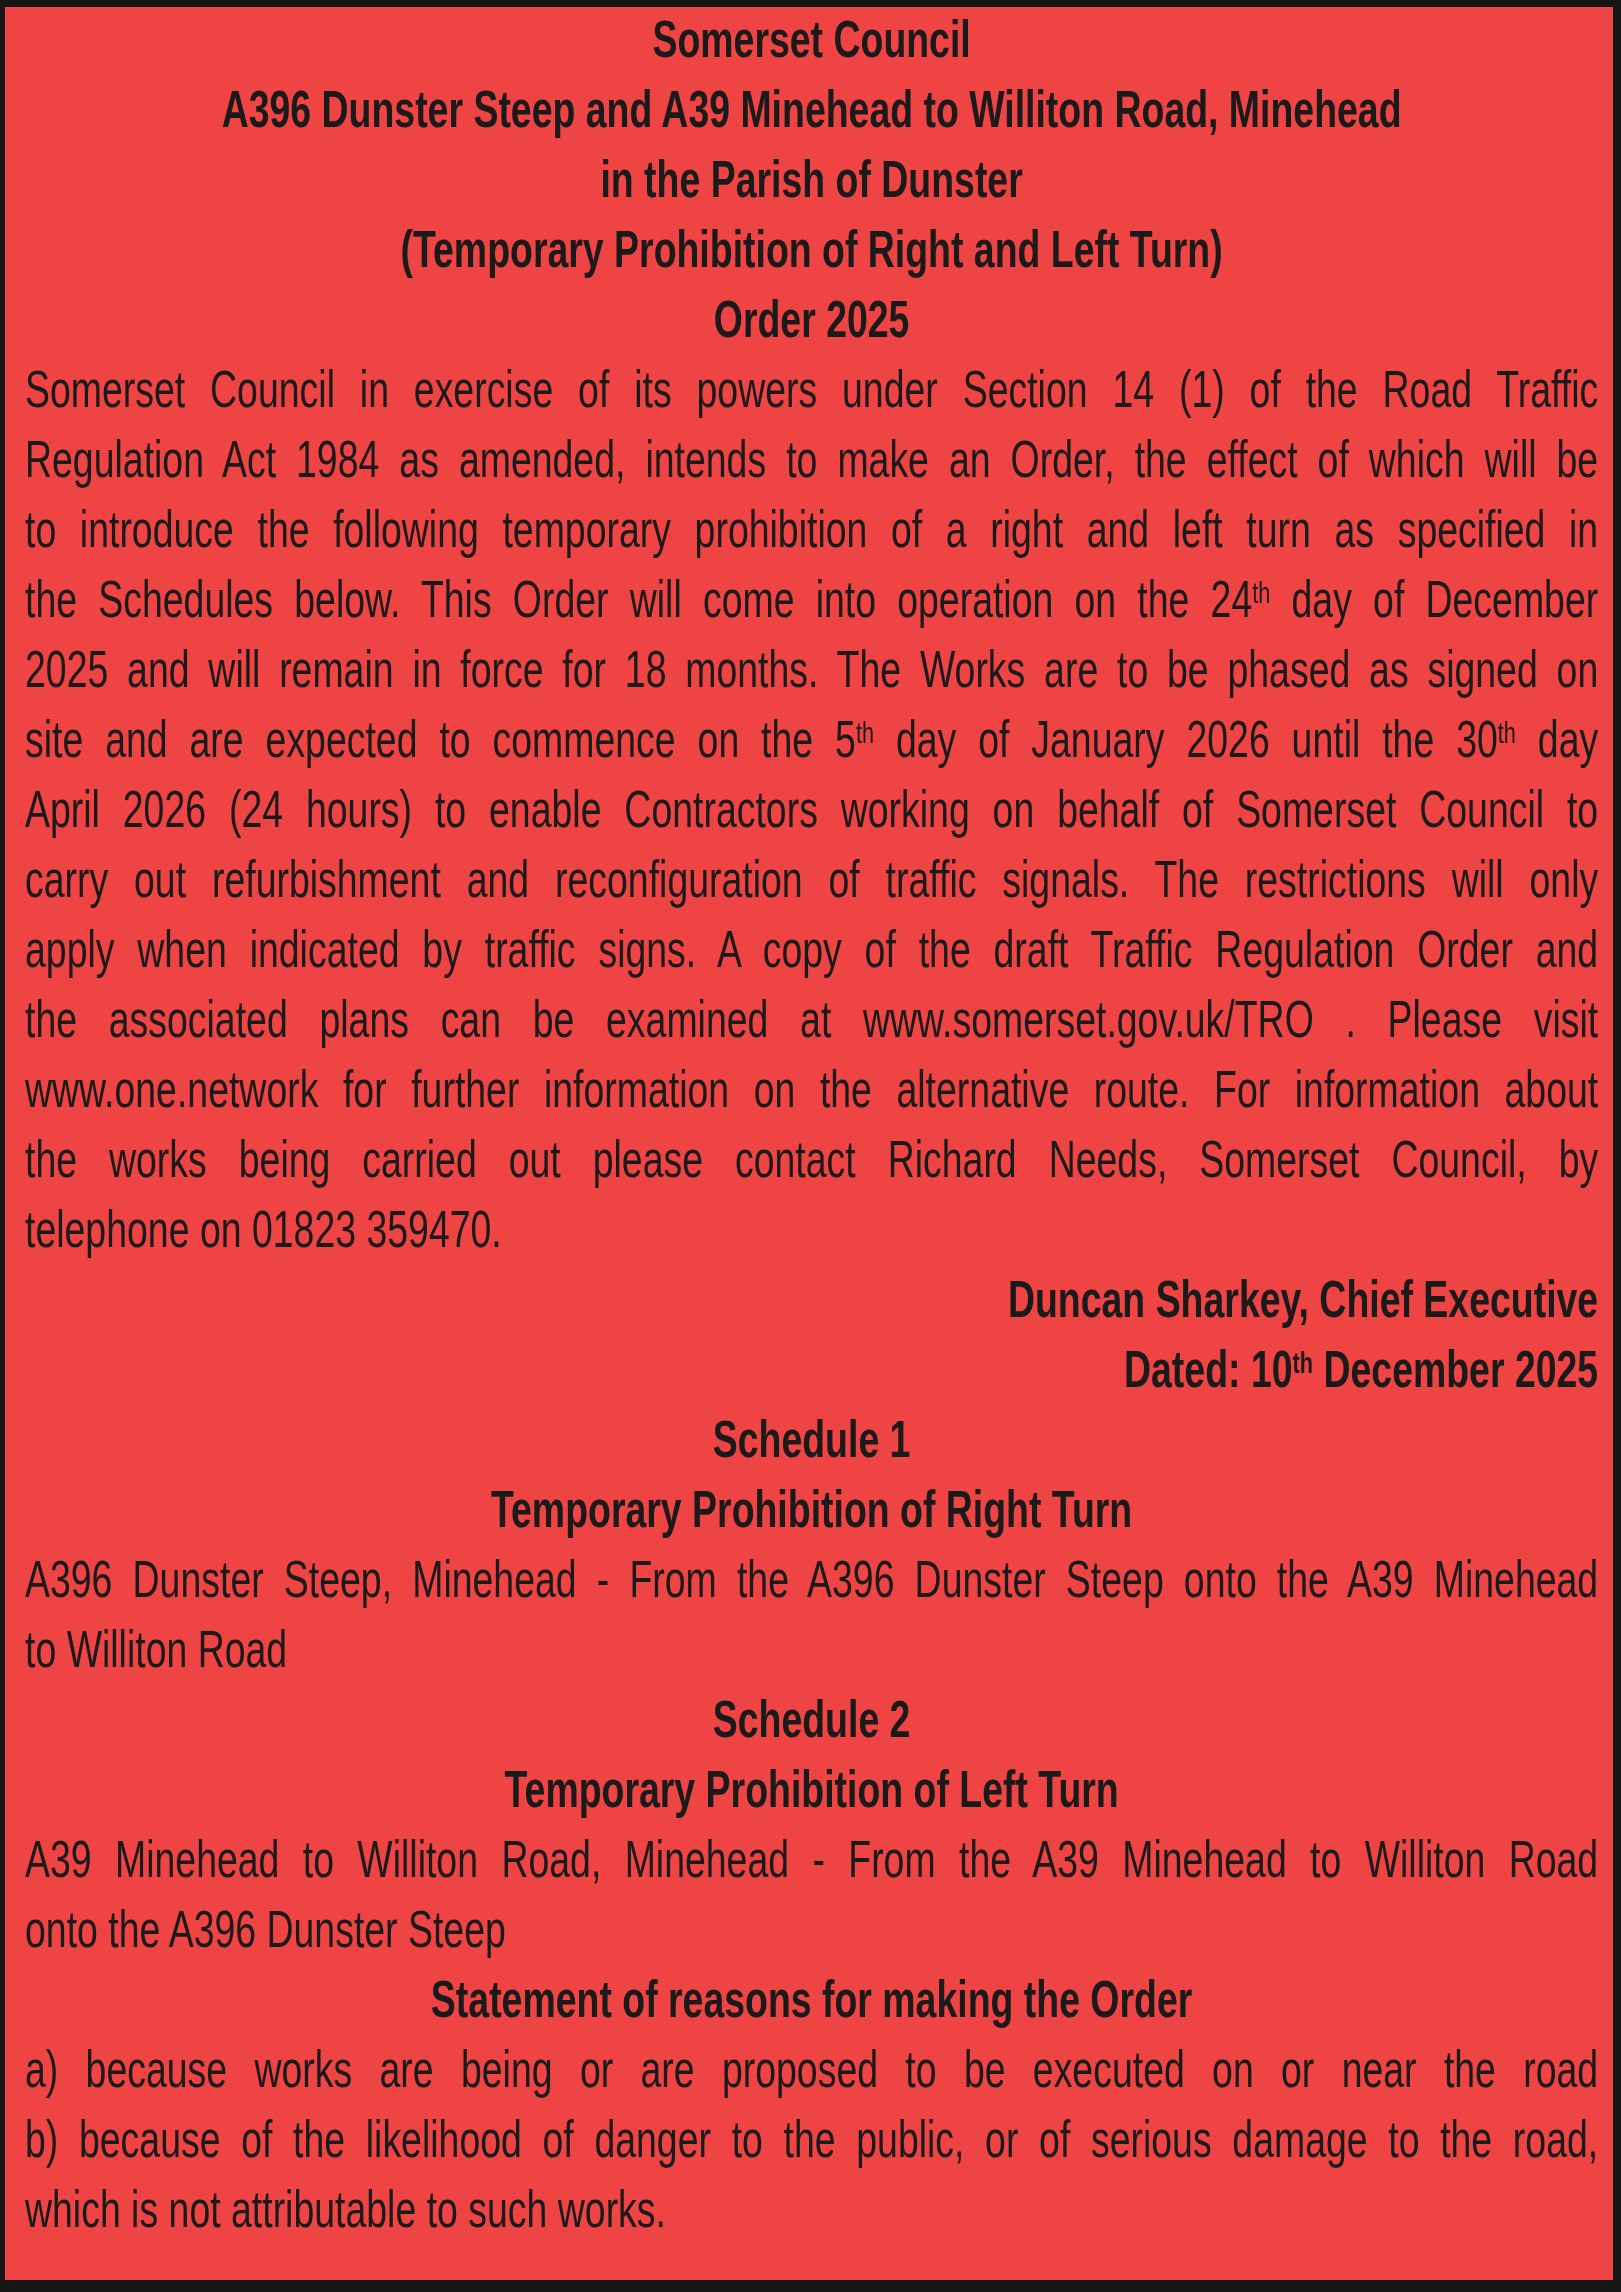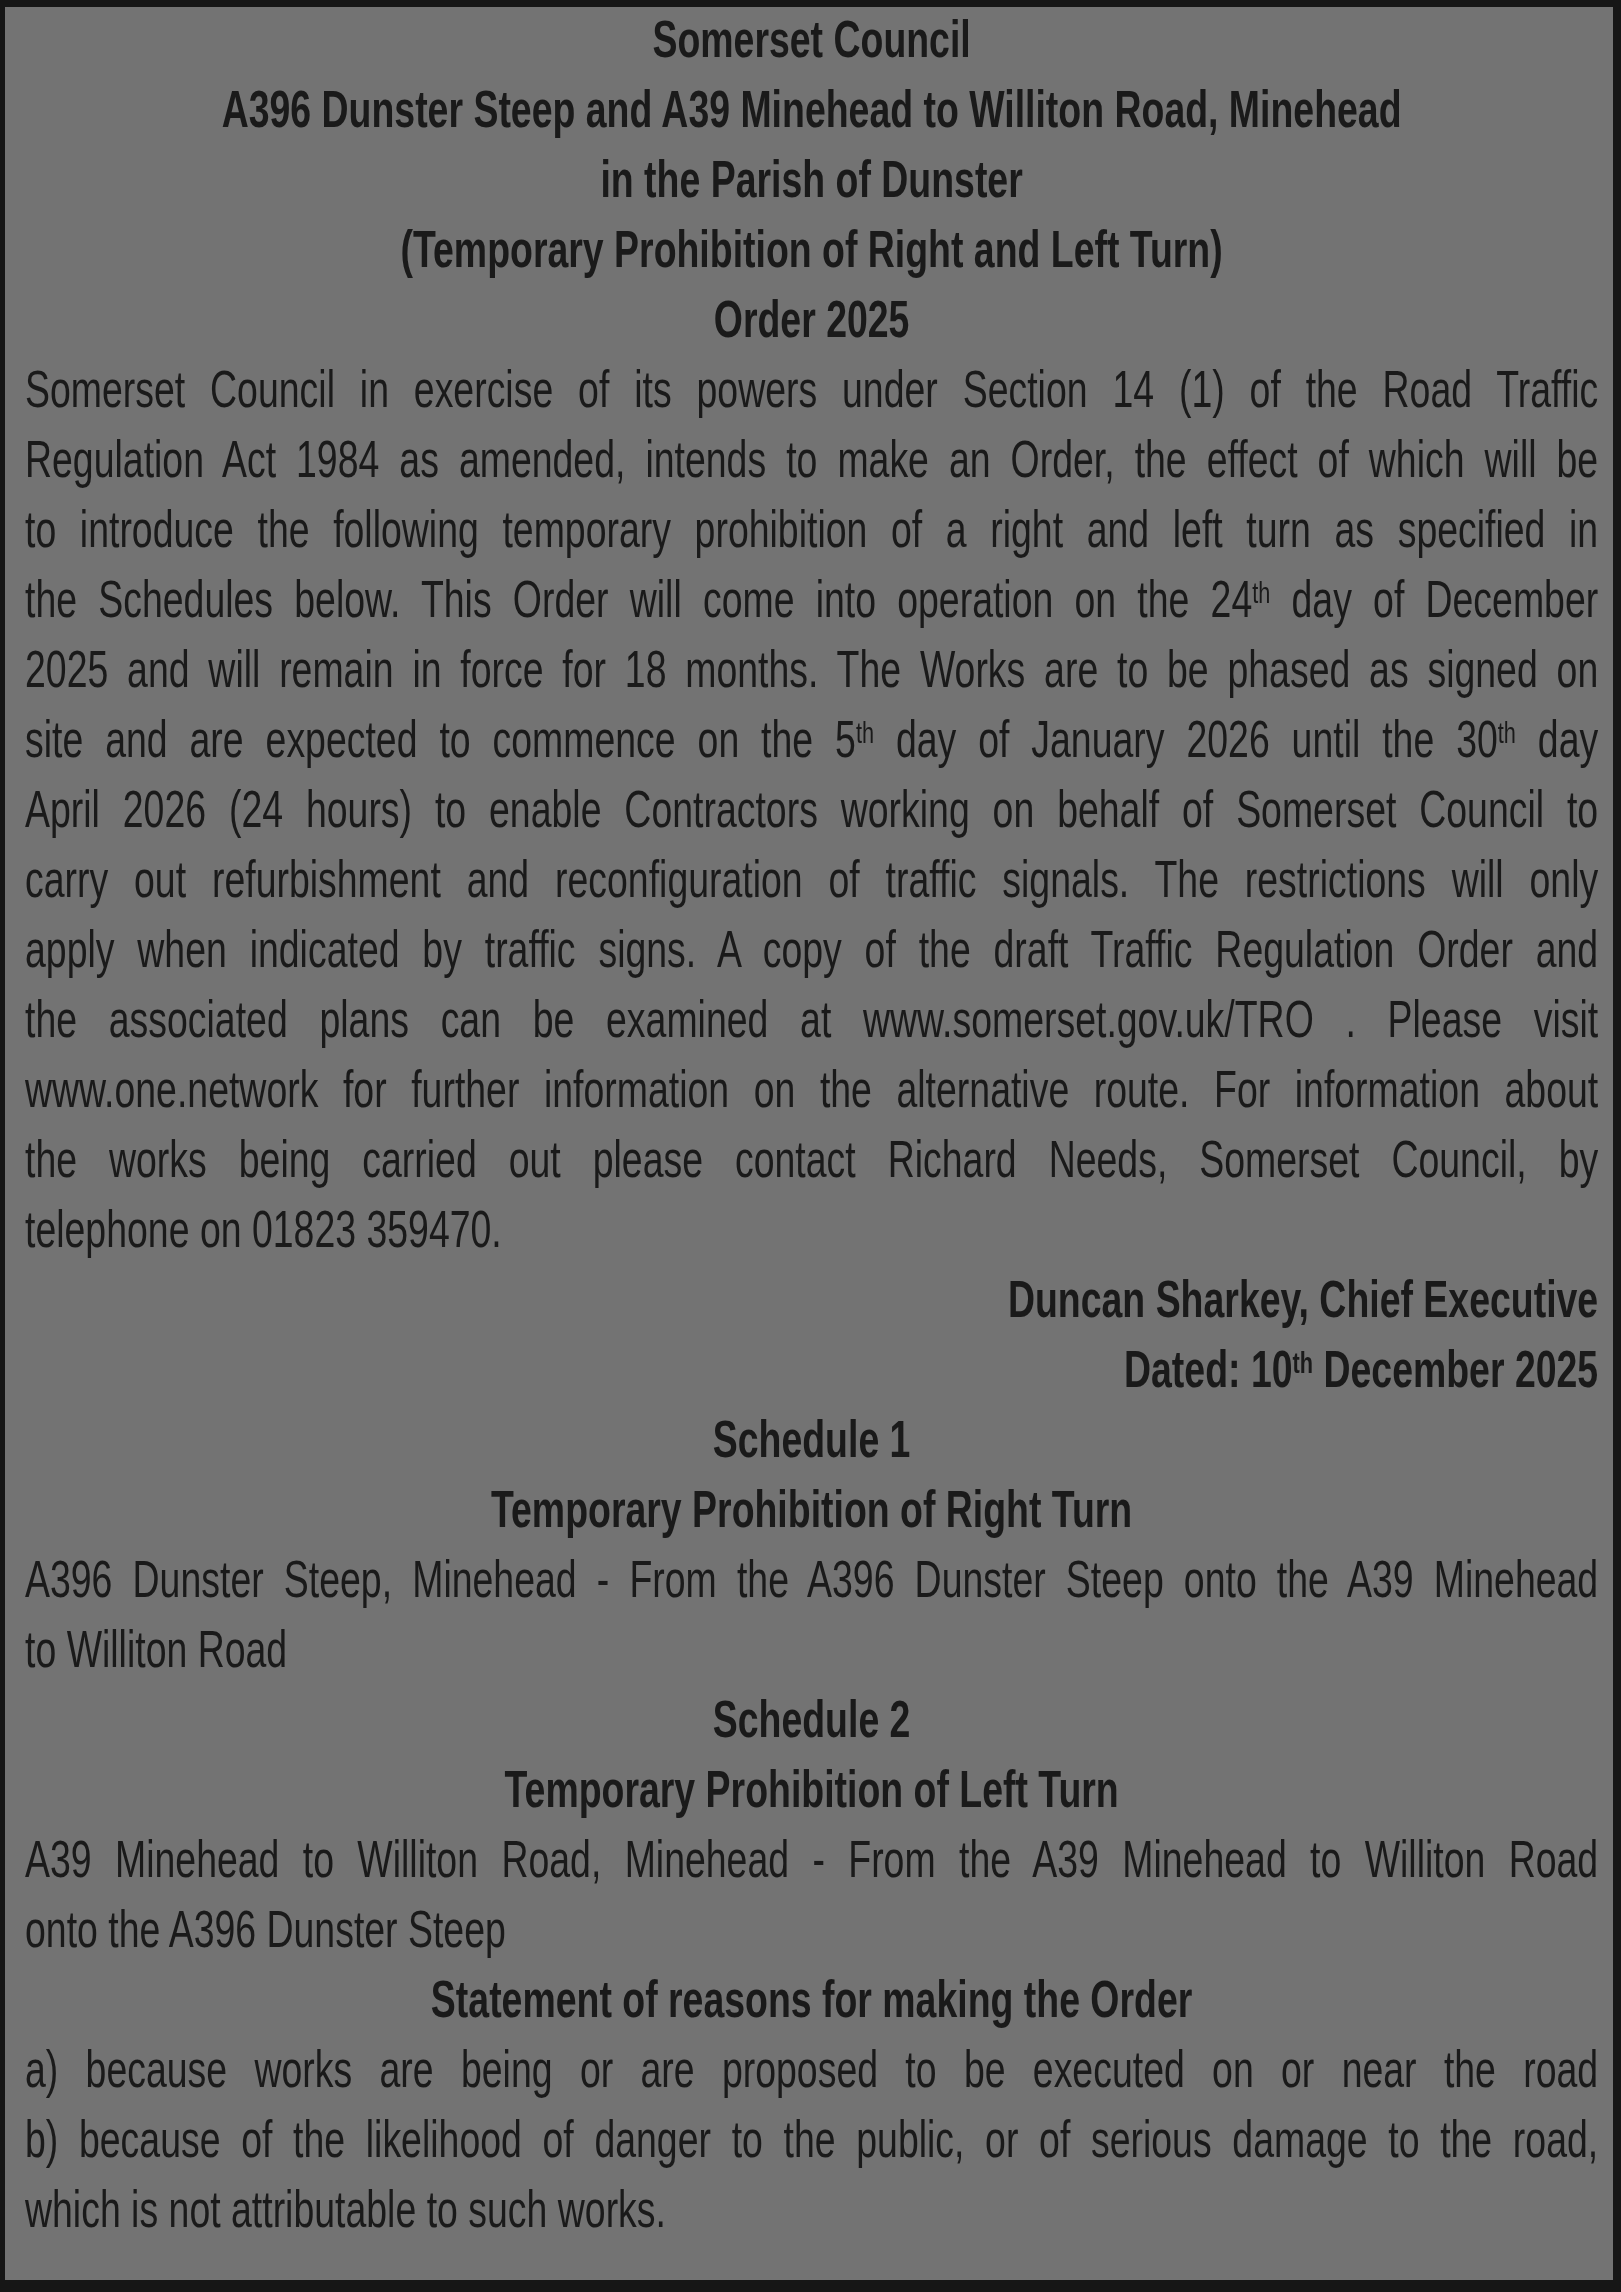--- a/index.html
+++ b/index.html
@@ -5,21 +5,21 @@
   html, body {
     margin: 0;
     padding: 0;
     background: #ffffff;
   }
   .sheet {
     position: relative;
     width: 1621px;
     height: 2293px;
     box-sizing: border-box;
-    background: #737373;
+    background: #ef4444;
     border-style: solid;
     border-color: #161616;
     border-width: 7.2px 8px 13.4px 5.4px;
     overflow: hidden;
     font-family: "Liberation Sans", "DejaVu Sans", sans-serif;
     color: #1a1a1a;
   }
   
   .text-col {
     width: 2185px;

